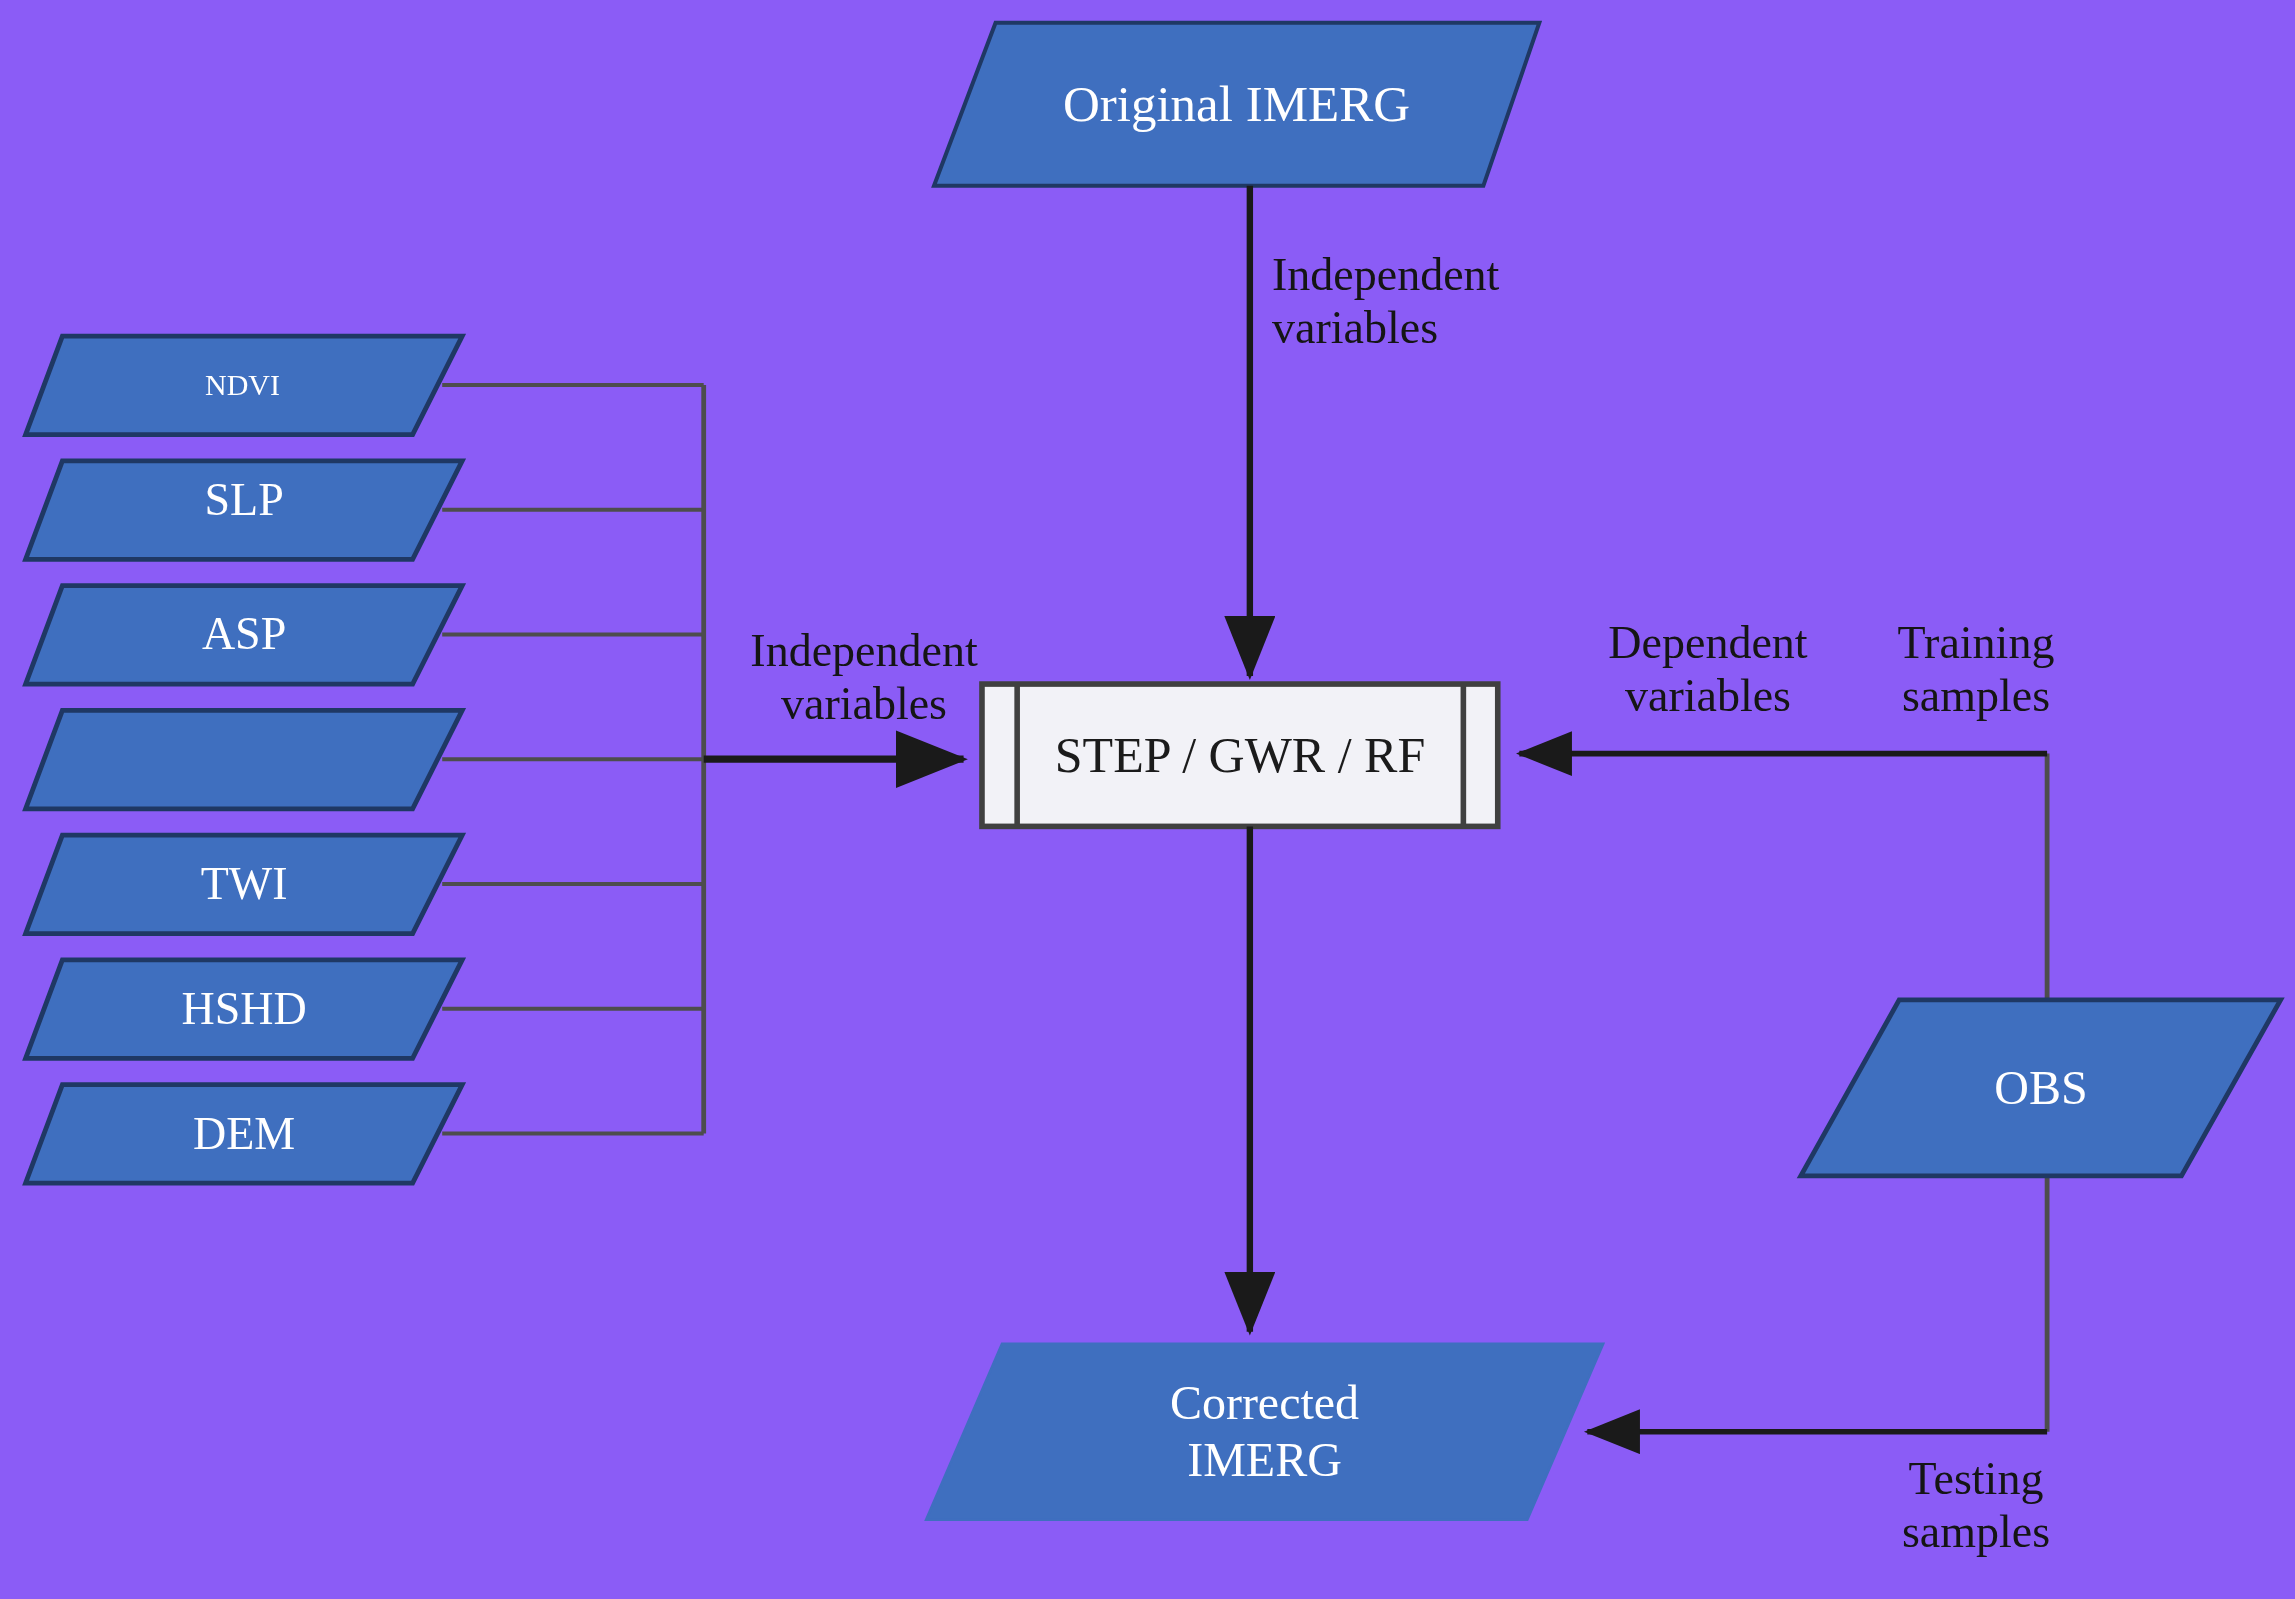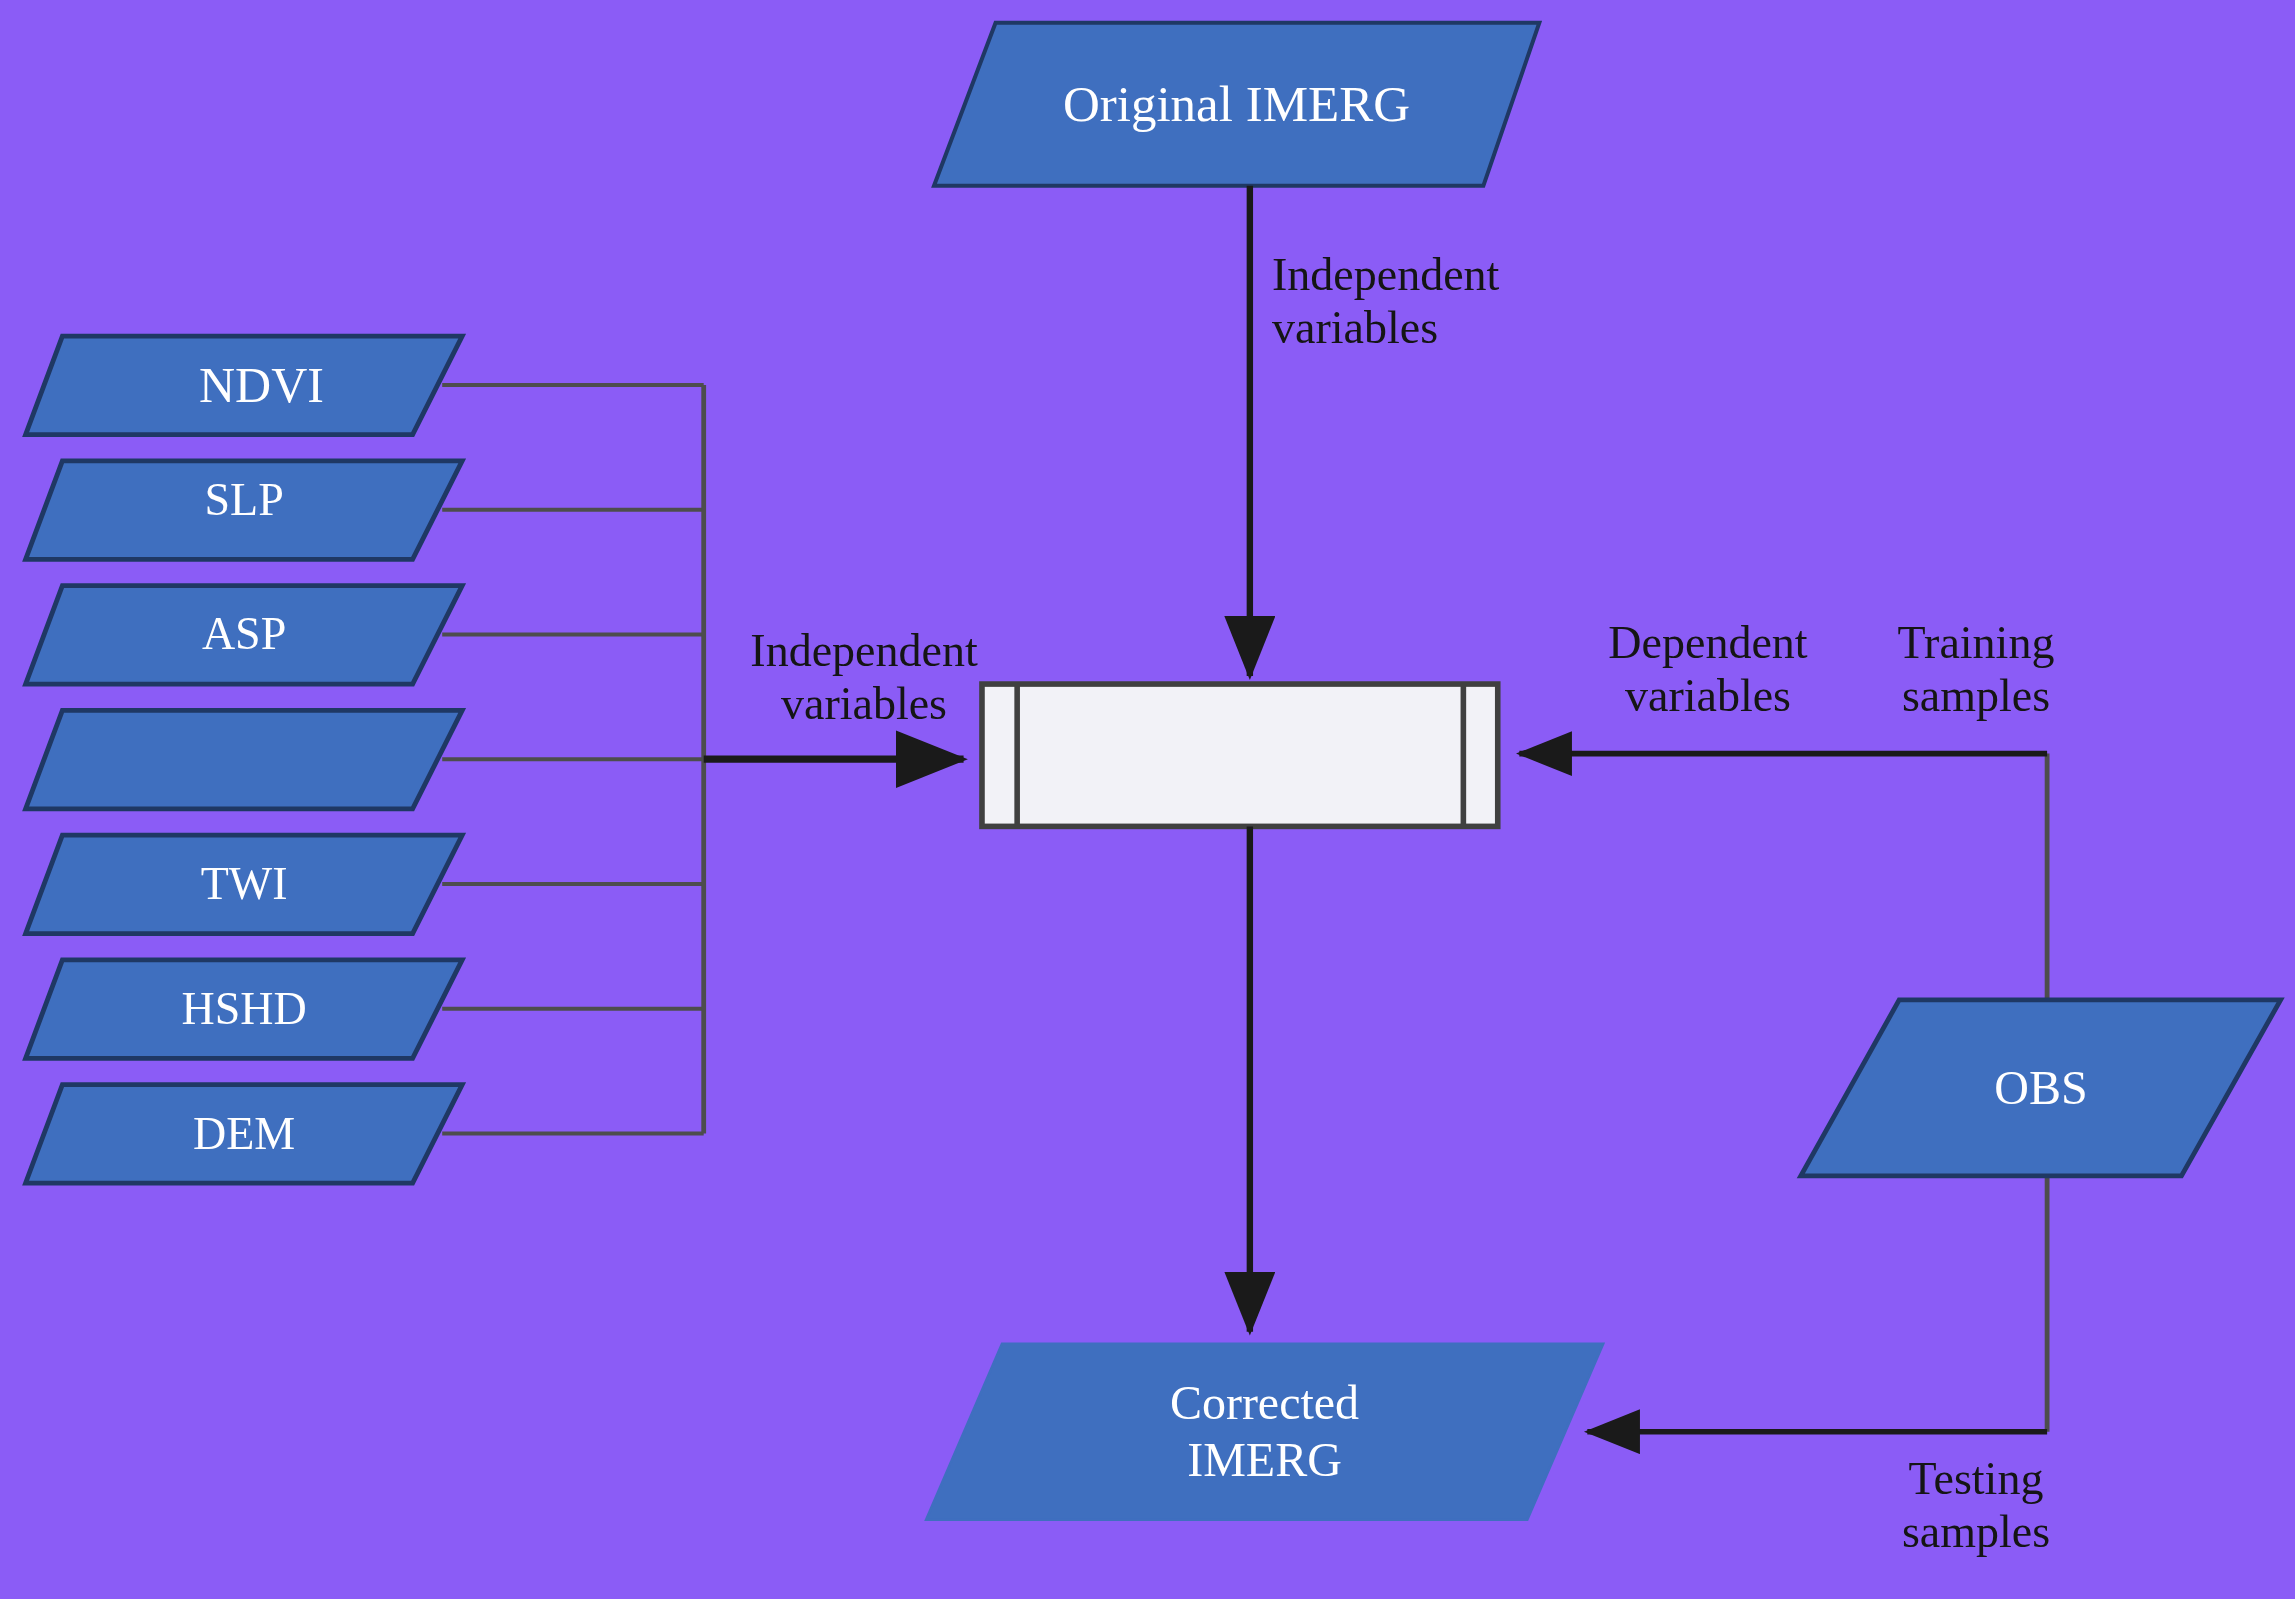--- a/index.html
+++ b/index.html
@@ -82,27 +82,28 @@
 
     <polygon points="2375,1250 2852,1250 2728,1470 2252,1470" fill="#3f6fbf" stroke="#1f3864" stroke-width="6"></polygon>
 
     <path d="M2560,1790 L1985,1790" stroke="#1a1a1a" stroke-width="7" fill="none" marker-end="url(#arrowblack)"></path>
 
     <polygon points="1253,1680 2005,1680 1910,1900 1158,1900" fill="#3f6fbf" stroke="#3f6fbf" stroke-width="3"></polygon>
   </svg>
 
   <div class="node-label" style="left:934px;top:22.4px;width:605px;height:163px;font-size:51px;">Original IMERG</div>
 
-  <div class="node-label" style="left:43px;top:336px;width:437px;height:98px;font-size:50px;">NDVI</div>
+  <div class="node-label" style="left:24px;top:336px;width:437px;height:98px;font-size:30px;">NDVI</div>
   <div class="node-label" style="left:25.6px;top:451px;width:437px;height:98px;font-size:46px;">SLP</div>
   <div class="node-label" style="left:25.6px;top:585px;width:437px;height:98px;font-size:46px;">ASP</div>
   <div class="node-label" style="left:25.6px;top:835px;width:437px;height:98px;font-size:46px;">TWI</div>
   <div class="node-label" style="left:25.6px;top:1085px;width:437px;height:98px;font-size:46px;">DEM</div>
   <div class="node-label" style="left:25.6px;top:960px;width:437px;height:98px;font-size:46px;">HSHD</div>
 
+  <div class="proc-label" style="left:1017px;top:684px;width:446px;height:142px;font-size:50px;">STEP / GWR / RF</div>
 
   <div class="node-label" style="left:1801px;top:1000px;width:480px;height:176px;font-size:48px;">OBS</div>
 
   <div class="node-label" style="left:926px;top:1344px;width:677px;height:176px;font-size:48px;">Corrected
 IMERG</div>
 
   <div class="edge-label" style="left:1272px;top:248px;width:336px;font-size:46px;text-align:left;">Independent
 variables</div>
 
   <div class="edge-label" style="left:712px;top:624px;width:304px;font-size:46px;text-align:center;">Independent

